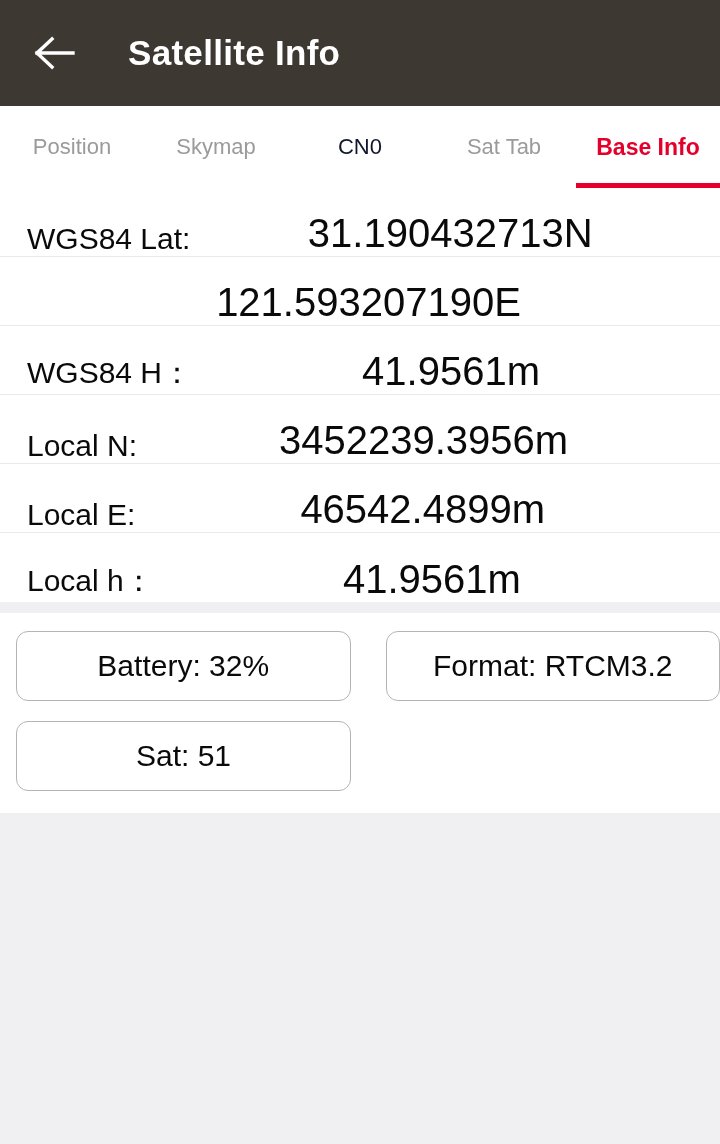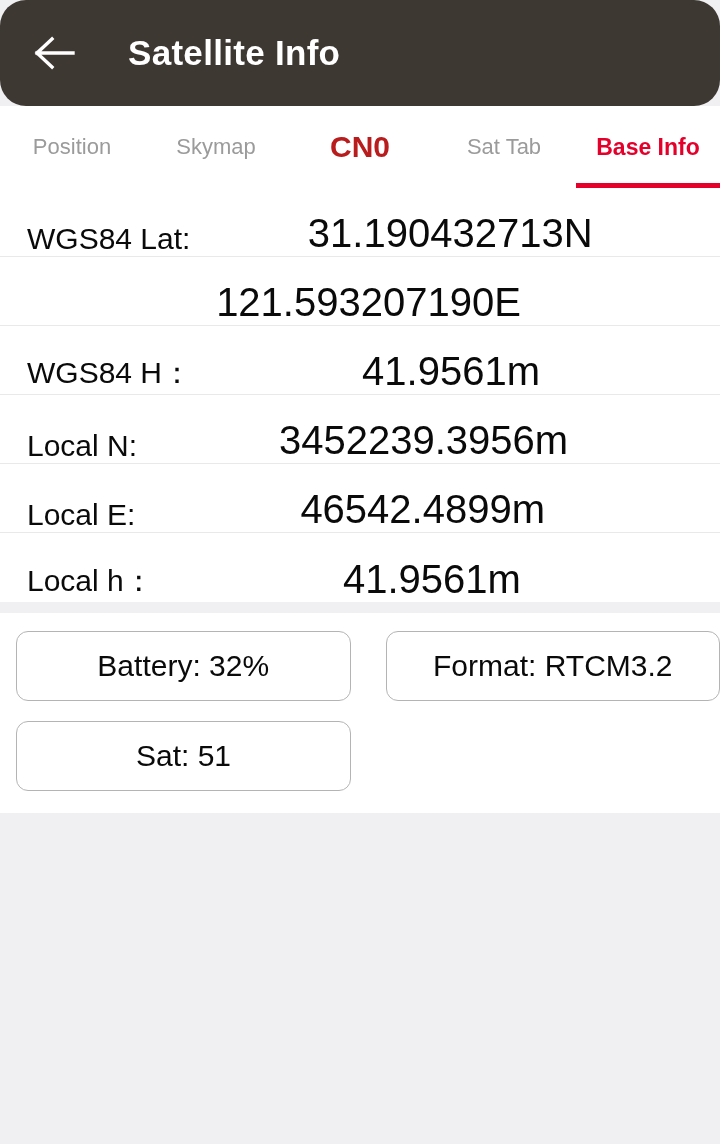--- a/index.html
+++ b/index.html
@@ -25,21 +25,20 @@
 
   
   .appbar {
     height: 106px;
     background: #3e3833;
     display: flex;
     align-items: center;
     flex: 0 0 auto;
     box-sizing: border-box;
     padding-left: 26px;
-    border-radius: 26px;
   }
   .back-btn {
     width: 58px;
     height: 58px;
     display: flex;
     align-items: center;
     justify-content: center;
     flex: 0 0 auto;
     cursor: pointer;
   }
@@ -72,23 +71,23 @@
     cursor: pointer;
     box-sizing: border-box;
   }
   .tab-label {
     font-size: 22px;
     color: #9b9b9b;
     white-space: nowrap;
     font-weight: normal;
   }
   .tab.emph .tab-label {
-    font-size: 30px;
-    color: #b91c1c;
-    font-weight: bold;
+    font-size: 22px;
+    color: #0f172a;
+    font-weight: normal;
   }
   .tab.active .tab-label {
     color: #e4002b;
     font-size: 23px;
     font-weight: bold;
   }
   .tab.active .tab-underline {
     position: absolute;
     left: 0;
     right: 0;

